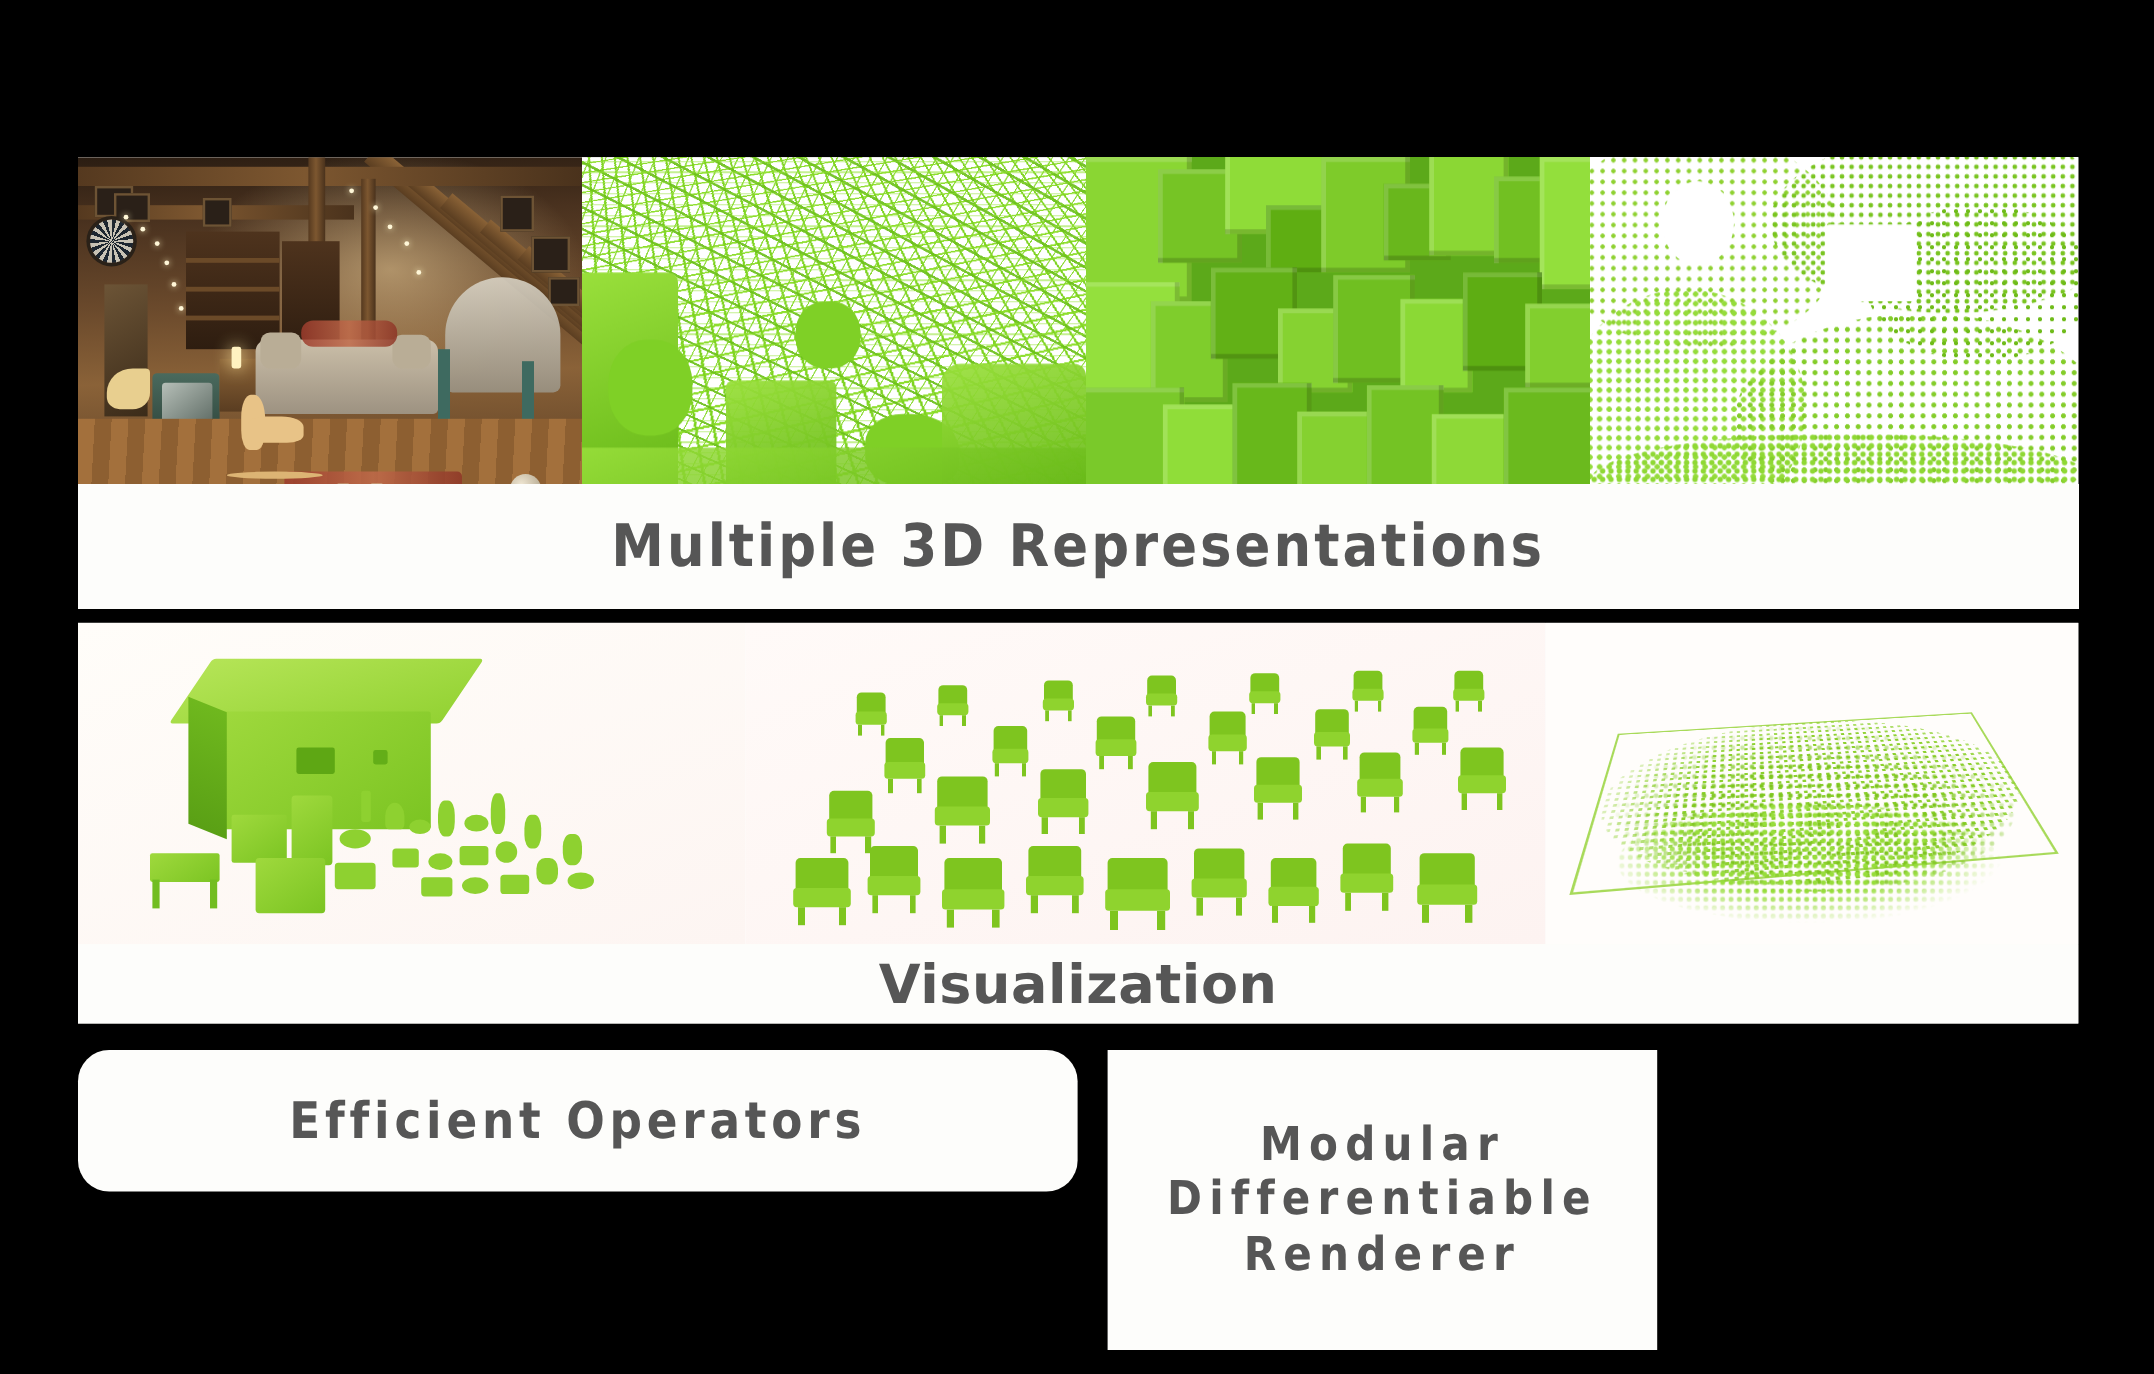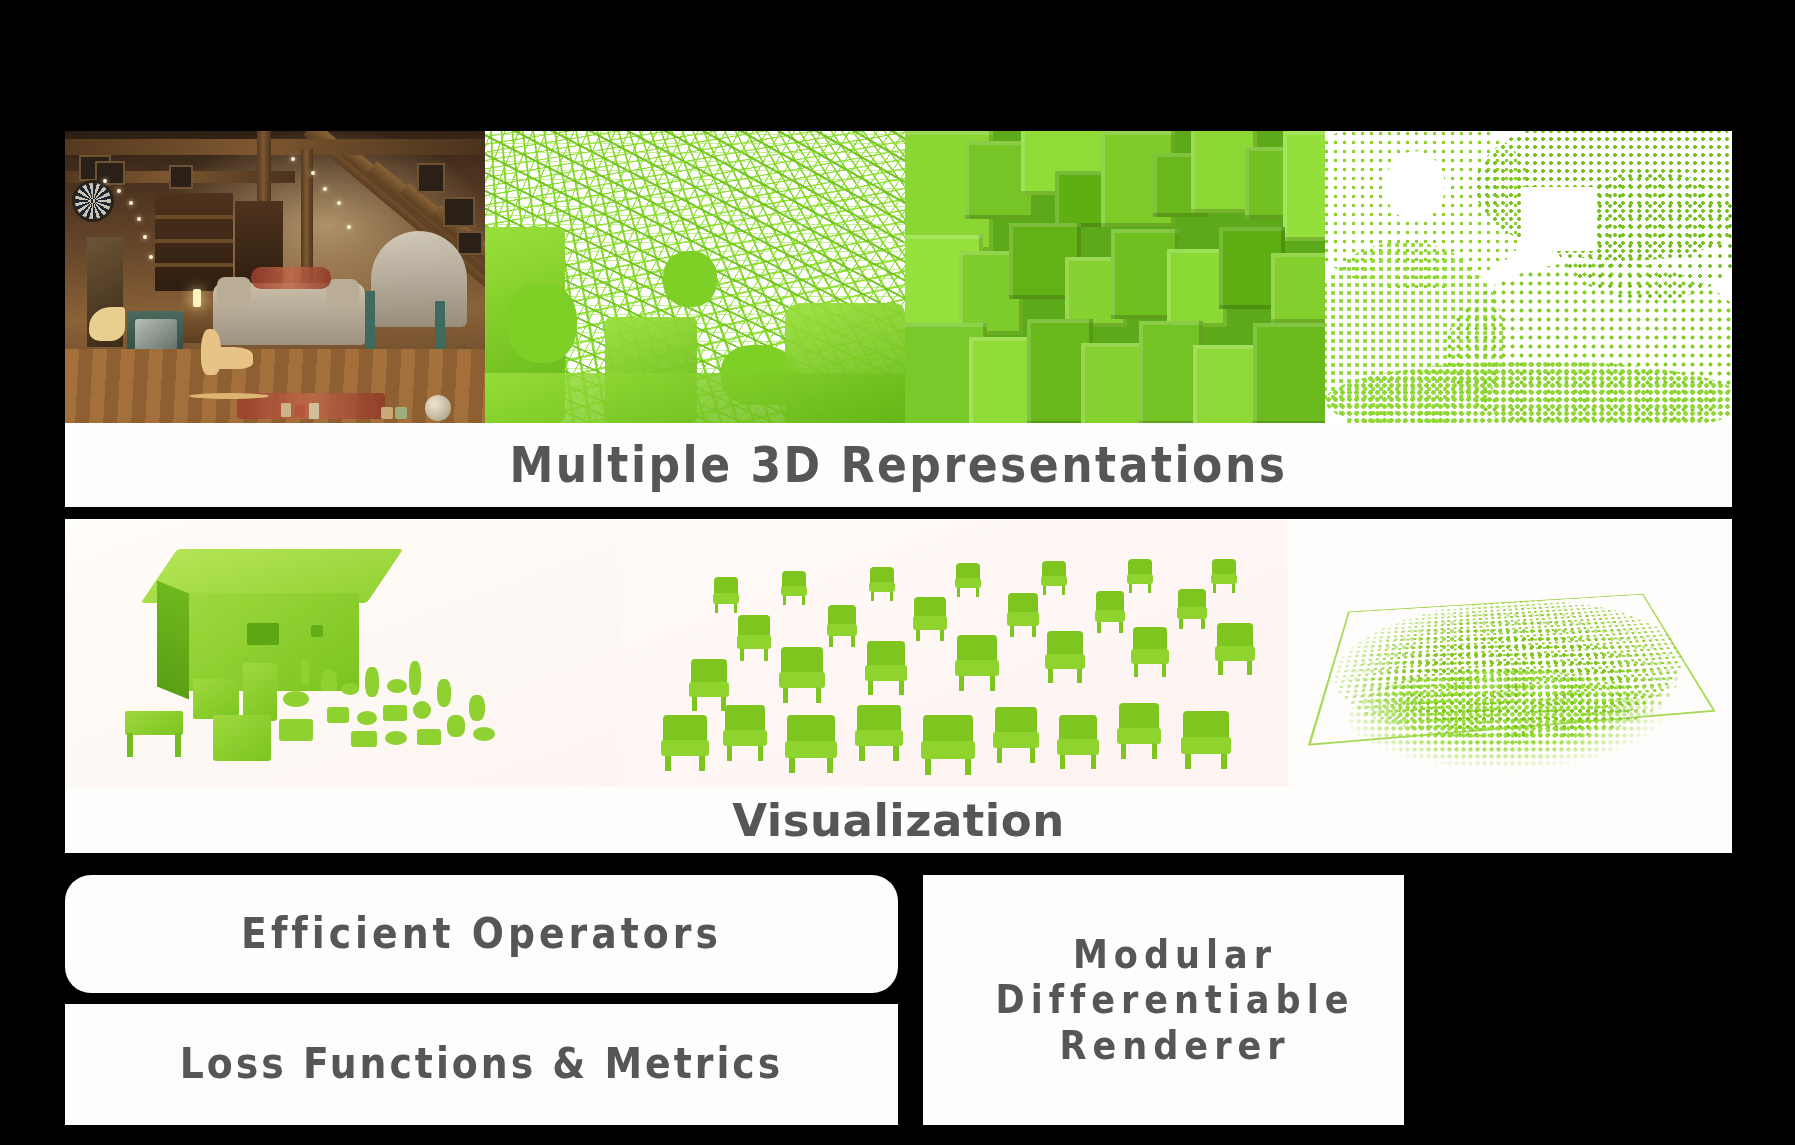--- a/index.html
+++ b/index.html
@@ -16,21 +16,21 @@
 
   
   #row-representations{left:65px;top:131px;width:1667px;height:376px;}
   .strip{position:absolute;top:0;height:292px;overflow:hidden;}
   #panel-photoreal{left:0;width:420px;}
   #panel-mesh{left:420px;width:420px;}
   #panel-voxel{left:840px;width:420px;}
   #panel-pointcloud{left:1260px;width:407px;}
 
   .caption-bar{
-    position:absolute;left:0;right:0;bottom:0;height:84px;
+    position:absolute;left:0;right:0;bottom:0;height:104px;
     display:flex;align-items:center;justify-content:center;
     background:#fdfdfb;
   }
   .caption-main{
     color:#565656;font-size:49px;font-weight:bold;
     letter-spacing:2.5px;line-height:1;
     font-family:"DejaVu Sans Condensed","DejaVu Sans","Liberation Sans",sans-serif;
     white-space:nowrap;
   }
 
@@ -56,21 +56,21 @@
     display:flex;align-items:center;justify-content:center;text-align:center;
   }
   .feat-label{
     color:#565656;font-weight:bold;line-height:1.16;
     font-family:"DejaVu Sans Condensed","DejaVu Sans","Liberation Sans",sans-serif;
   }
   #feat-efficient-operators{left:0;top:0;width:833px;height:118px;border-radius:26px;}
   #feat-efficient-operators .feat-label{font-size:42px;letter-spacing:4px;}
   #feat-loss-functions{left:0;top:129px;width:833px;height:121px;}
   #feat-loss-functions .feat-label{font-size:42px;letter-spacing:3px;}
-  #feat-renderer{left:858px;top:0;width:458px;height:250px;padding-left:23px;}
+  #feat-renderer{left:858px;top:0;width:458px;height:250px;}
   #feat-renderer .feat-label{font-size:39px;letter-spacing:6px;}
   #feat-io{left:1340px;top:0;width:327px;height:250px;}
   #feat-io .feat-label{font-size:44px;letter-spacing:6px;
     font-family:"DejaVu Sans","Liberation Sans",sans-serif;font-weight:normal;}
 
   
 
   
   .art-photoreal{
     position:absolute;inset:0;
@@ -508,23 +508,20 @@
       <div class="caption-main">Visualization</div>
     </div>
   </div>
 
   <div id="row-features">
 
     <div class="feat" id="feat-efficient-operators">
       <div class="feat-label">Efficient Operators</div>
     </div>
 
-    <div class="feat" id="feat-loss-functions">
-      <div class="feat-label">Loss Functions &amp; Metrics</div>
-    </div>
 
     <div class="feat" id="feat-renderer">
       <div class="feat-label" style="white-space:pre-line;">Modular
 Differentiable
 Renderer</div>
     </div>
 
   </div>
 
 </div>

